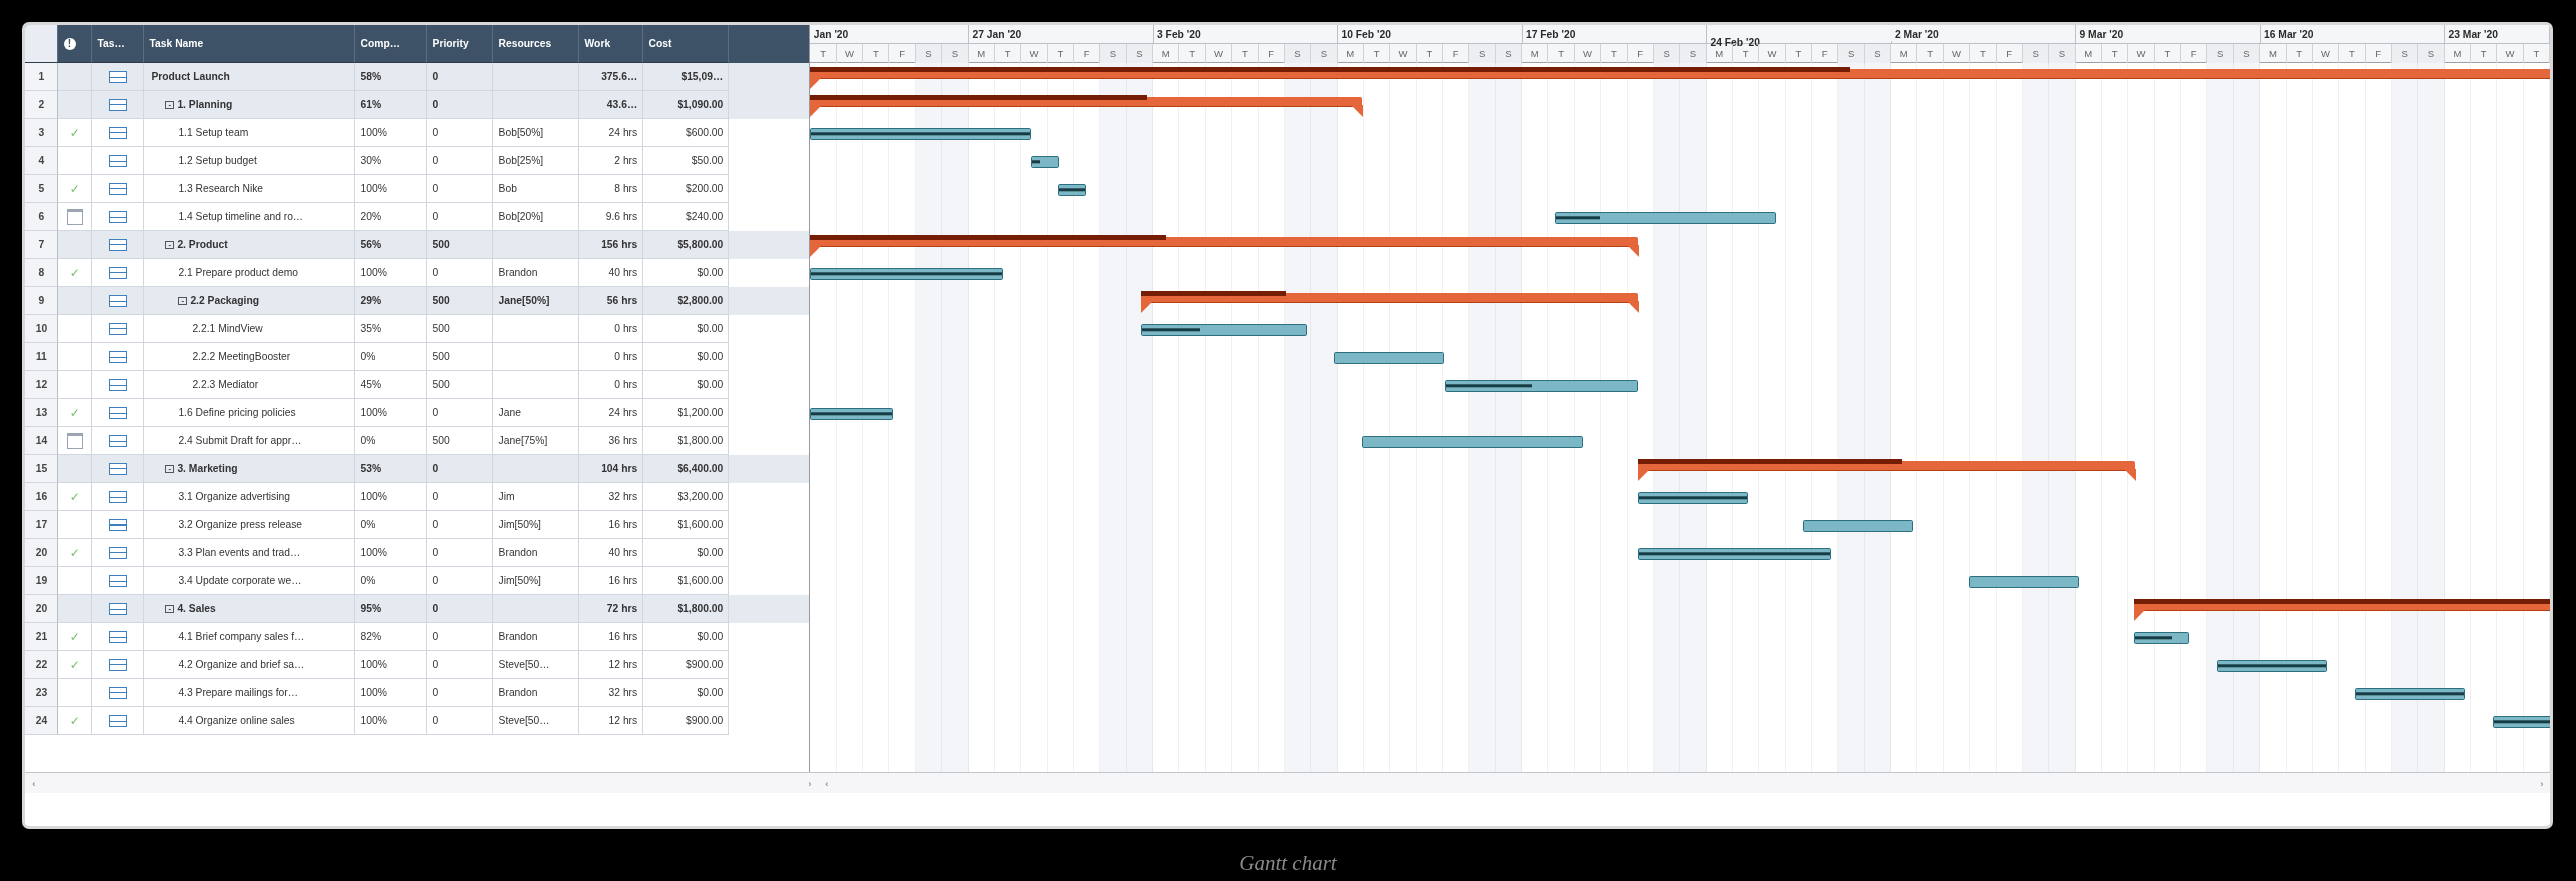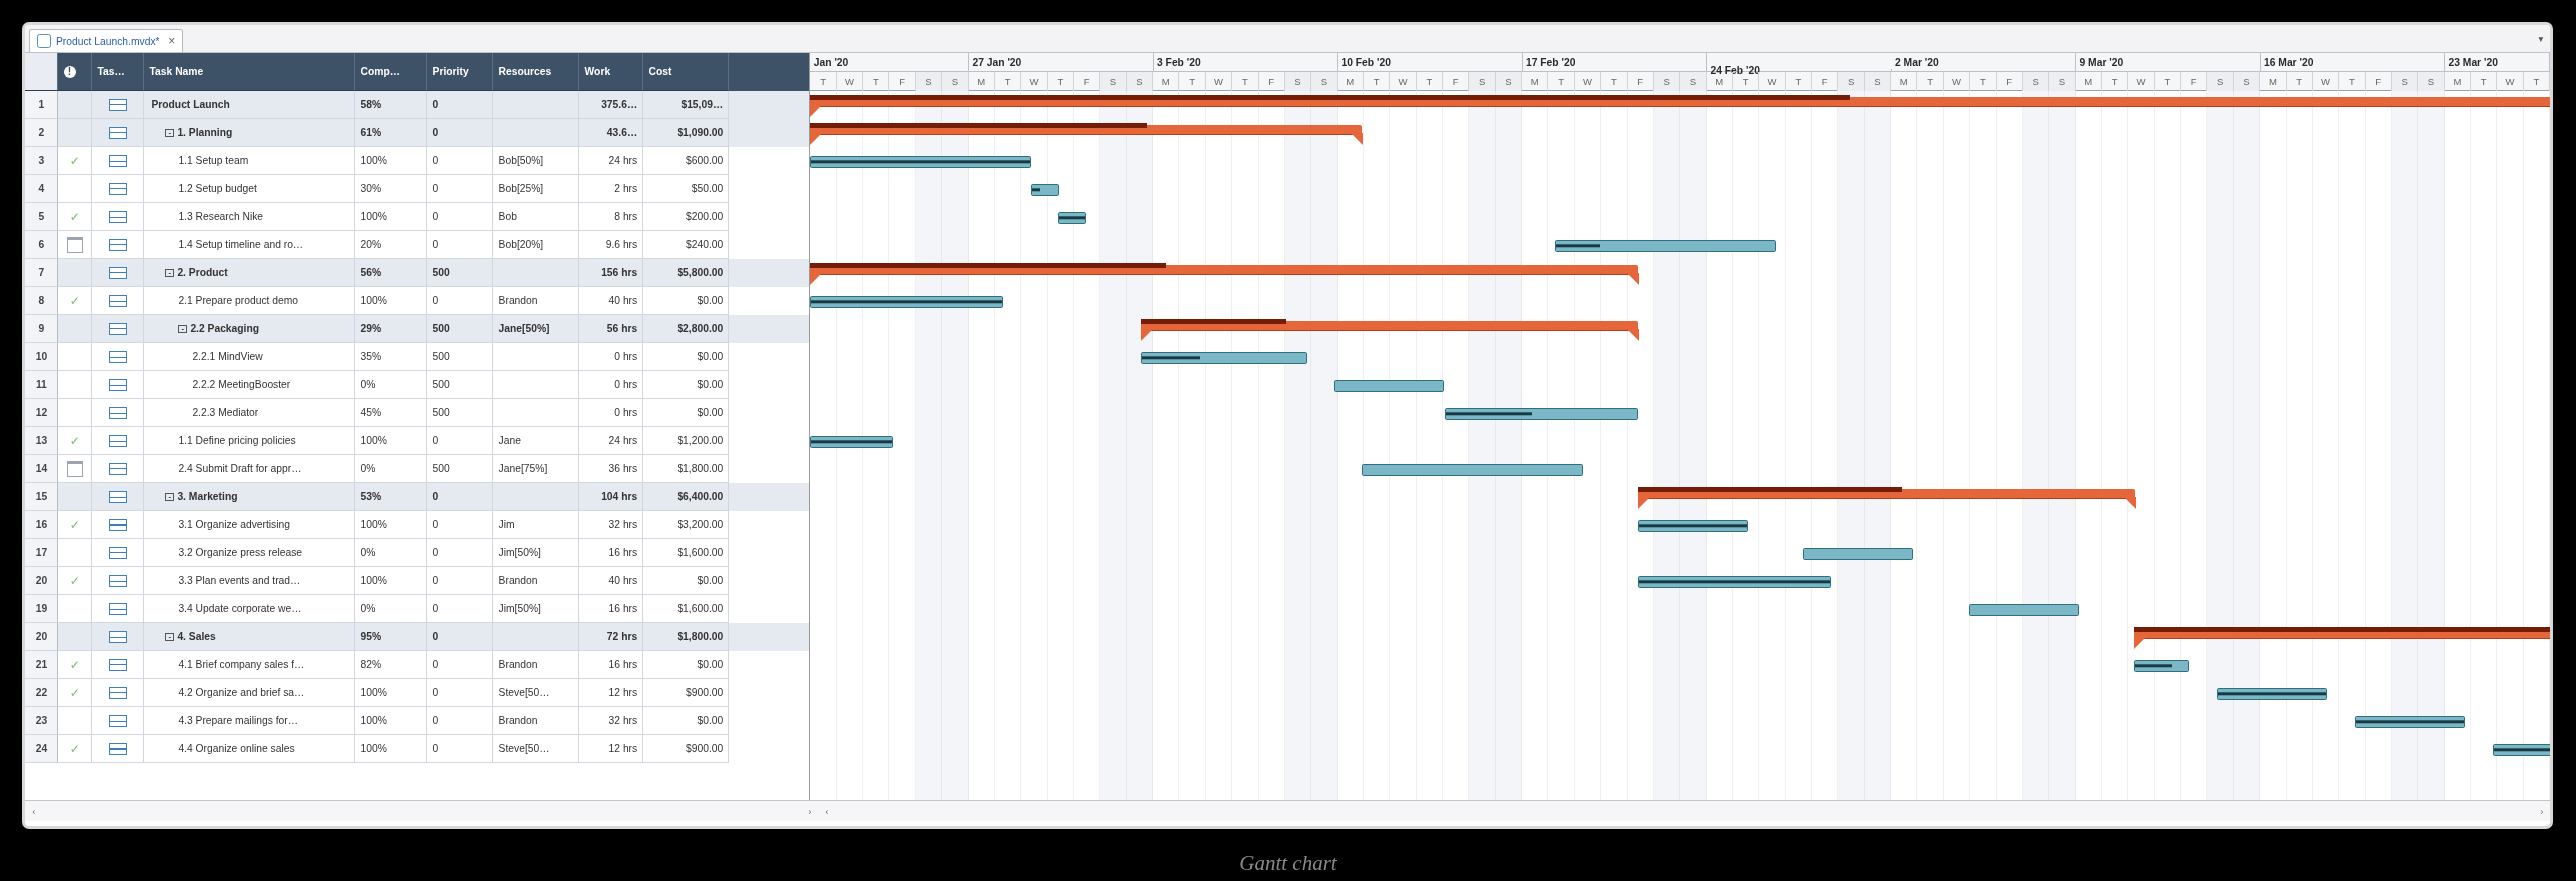--- a/index.html
+++ b/index.html
@@ -150,28 +150,20 @@
 
 .caption { position:absolute; left:0; right:0; bottom:5.2px; text-align:center;
   color:#8a8a8a; font-style:italic; font-size:21px; font-family: Georgia, serif;
 }
 </style>
 </head>
 <body>
 
 <div class="outer-frame">
 
-  <div class="tab-strip">
-    <div class="file-tab">
-      <span class="app-icon"></span>
-      <span class="filename">Product Launch.mvdx*</span>
-      <span class="close-x">×</span>
-    </div>
-    <span class="dropdown">▾</span>
-  </div>
 
   <div class="split">
 
     <div class="left-grid">
       <div class="grid-header">
         <div class="rownum-cell"></div>
         <div>
             <span style="width:12px;height:12px;border-radius:50%;background:#fff;color:#3e5267;display:flex;align-items:center;justify-content:center;font-weight:700">!</span>
           </div>
         <div>Tas…</div>
@@ -340,21 +332,21 @@
             <div>500</div>
             <div></div>
             <div class="work-cell">0 hrs</div>
             <div class="cost-cell">$0.00</div>
           </div>
           <div class="grid-row">
             <div class="rownum">13</div>
             <div class="info check"></div>
             <div class="flag"></div>
             <div class="name-cell indent-2">
-              <span>1.1 Define pricing policies</span>
+              <span>1.6 Define pricing policies</span>
             </div>
             <div>100%</div>
             <div>0</div>
             <div>Jane</div>
             <div class="work-cell">24 hrs</div>
             <div class="cost-cell">$1,200.00</div>
           </div>
           <div class="grid-row">
             <div class="rownum">14</div>
             <div class="info date"></div>

